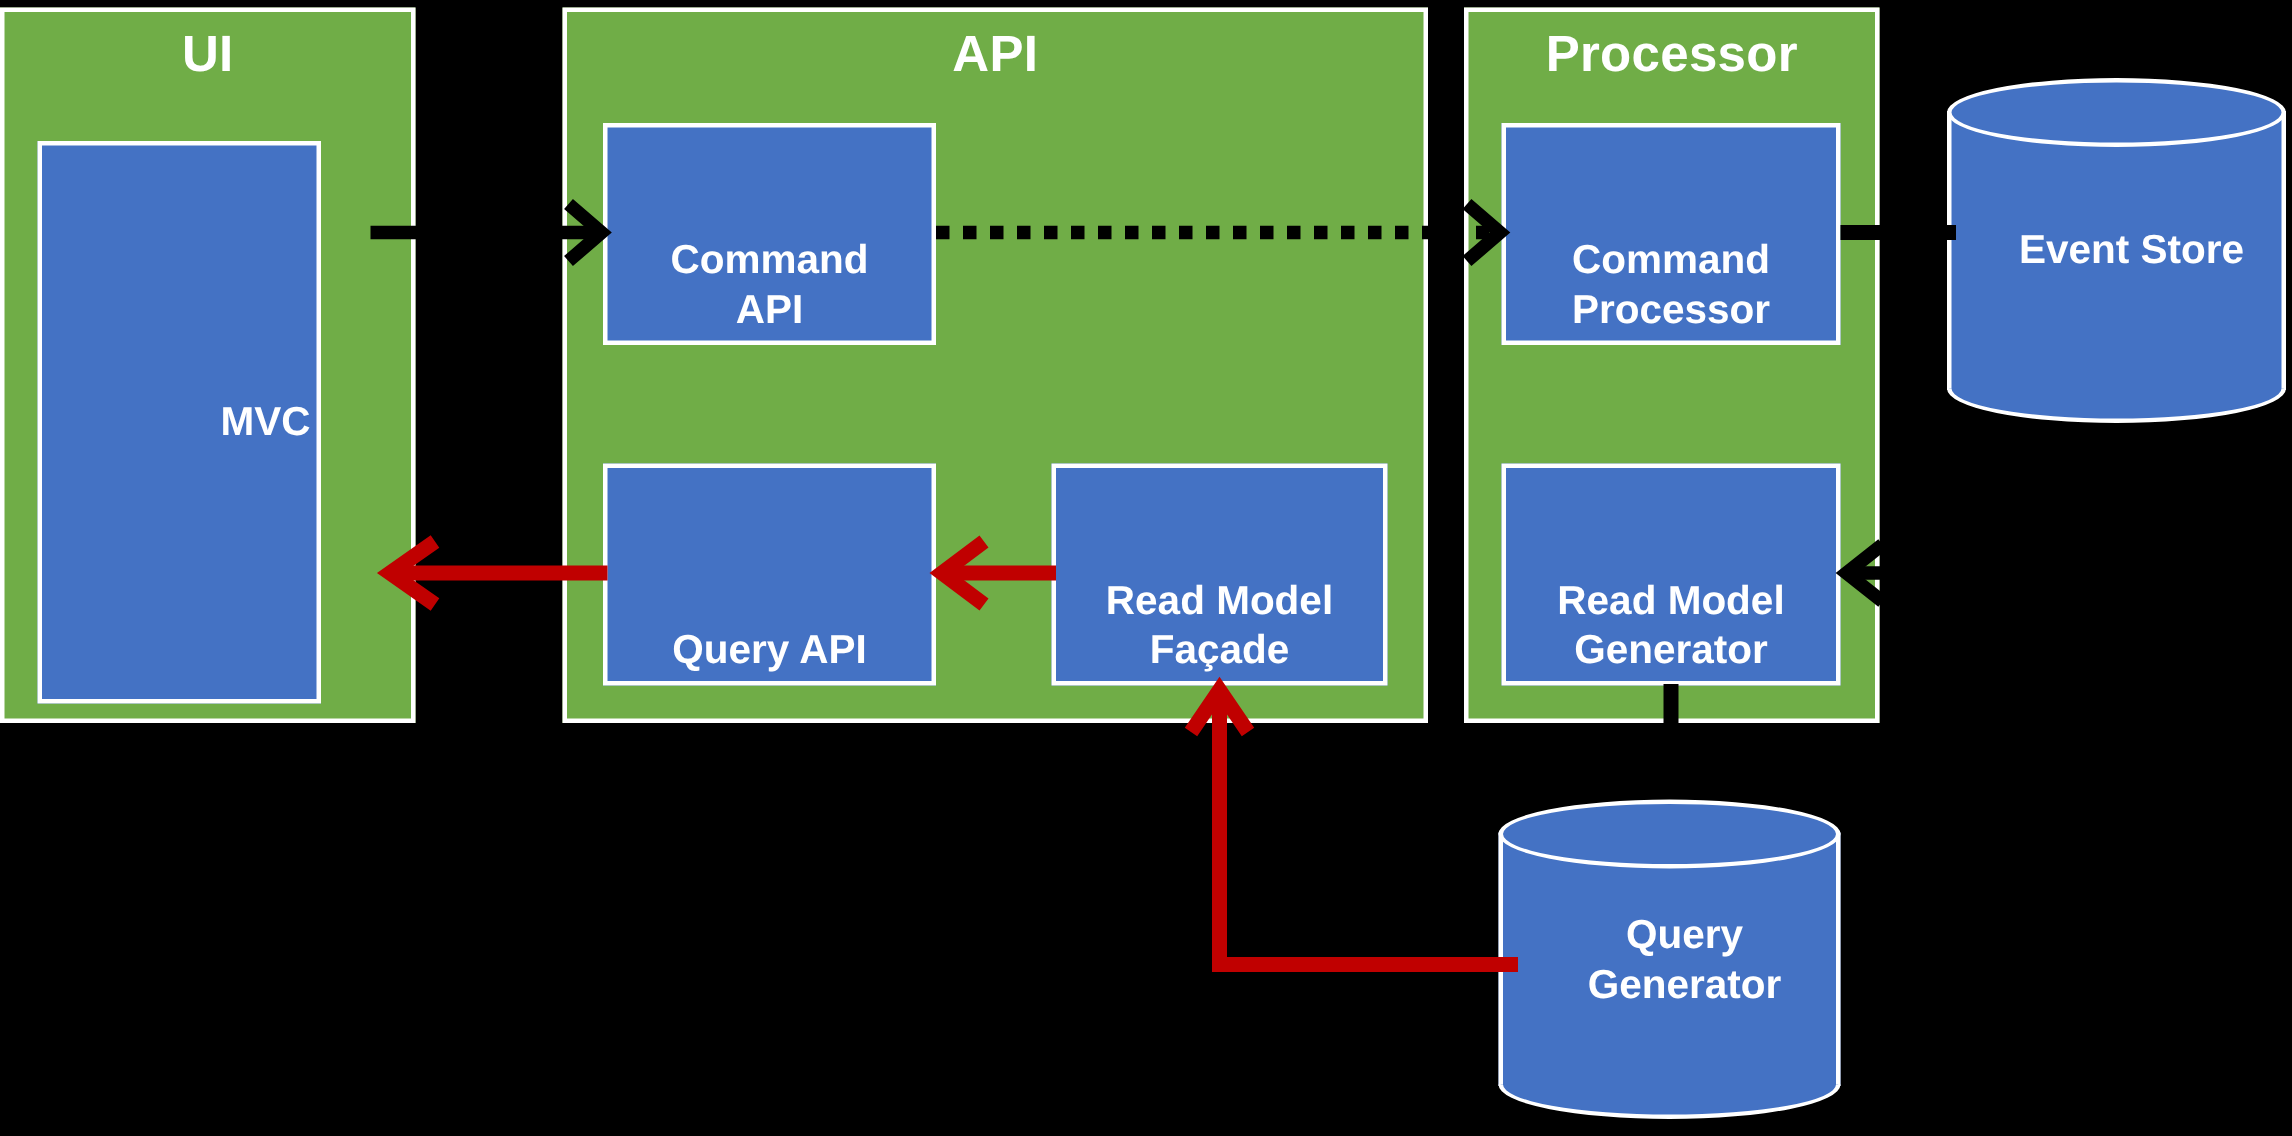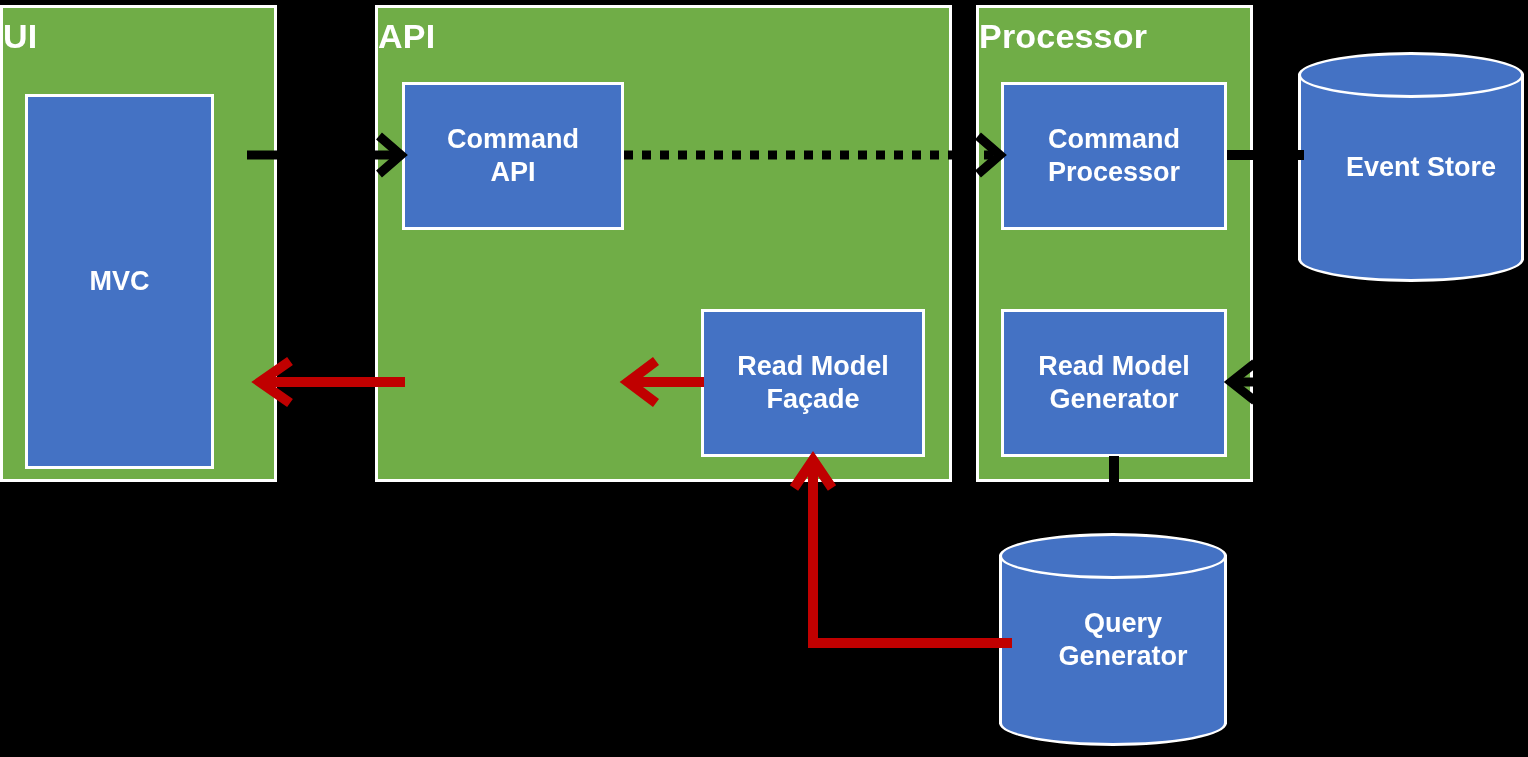--- a/index.html
+++ b/index.html
@@ -21,44 +21,44 @@
     position: absolute;
     background: #70AD47;
     border: 3px solid #FFFFFF;
     box-sizing: border-box;
   }
   .panel-title {
     position: absolute;
     left: 0;
     right: 0;
     top: 8px;
-    text-align: left;
+    text-align: center;
     color: #FFFFFF;
     font-size: 34px;
     font-weight: bold;
     letter-spacing: 0.2px;
     line-height: 40px;
     white-space: nowrap;
   }
 
   
   .box {
     position: absolute;
     background: #4472C4;
     border: 3px solid #FFFFFF;
     box-sizing: border-box;
     display: flex;
     align-items: center;
-    justify-content: center;
+    justify-content: flex-end;
     text-align: center;
     color: #FFFFFF;
     font-size: 27px;
     font-weight: bold;
     line-height: 33px;
-    padding: 16px 4px;
+    padding: 4px 4px;
   }
   .box span { display: block; }
 
   
   .cylinder {
     position: absolute;
   }
   .cyl-body {
     position: absolute;
     left: 0;
@@ -126,20 +126,23 @@
     <span>MVC</span>
   </div>
 
   <div class="panel" style="left:375px; top:5px; width:577px; height:477px;">
     <div class="panel-title">API</div>
   </div>
   <div class="box" style="left:402px; top:82px; width:222px; height:148px; flex-direction:column;">
     <span>Command</span>
     <span>API</span>
   </div>
+  <div class="box" style="left:402px; top:309px; width:222px; height:148px; flex-direction:column;">
+    <span>Query API</span>
+  </div>
   <div class="box" style="left:701px; top:309px; width:224px; height:148px; flex-direction:column;">
     <span>Read Model</span>
     <span>Façade</span>
   </div>
 
   <div class="panel" style="left:976px; top:5px; width:277px; height:477px;">
     <div class="panel-title">Processor</div>
   </div>
   <div class="box" style="left:1001px; top:82px; width:226px; height:148px; flex-direction:column;">
     <span>Command</span>

